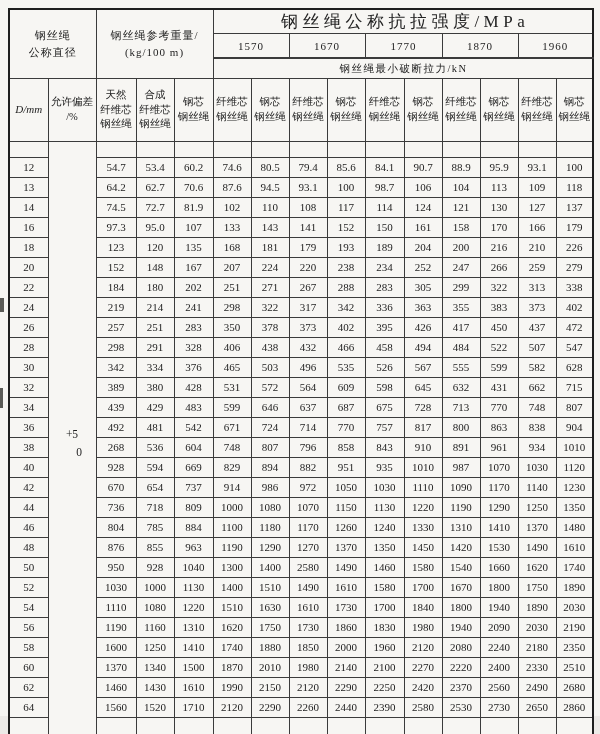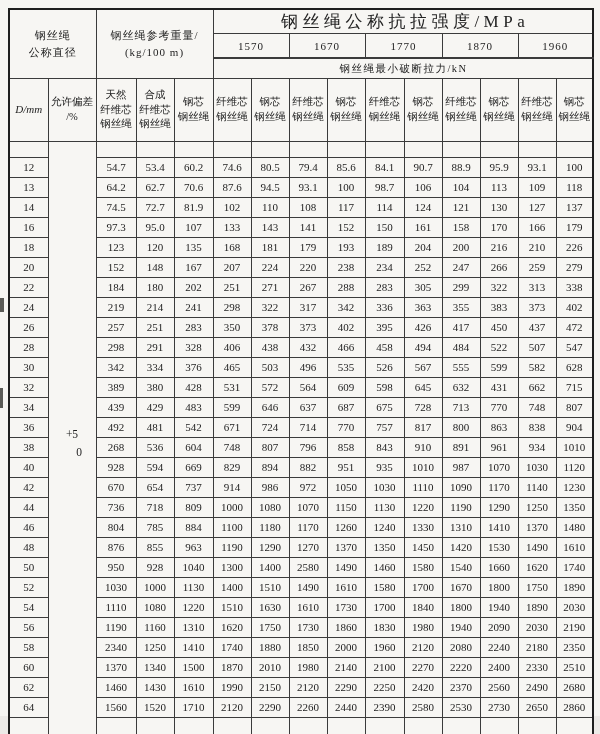--- a/index.html
+++ b/index.html
@@ -552,21 +552,21 @@
         <td>1860</td>
         <td>1830</td>
         <td>1980</td>
         <td>1940</td>
         <td>2090</td>
         <td>2030</td>
         <td>2190</td>
       </tr>
       <tr>
         <td>58</td>
-        <td>2340</td>
+        <td>1600</td>
         <td>1250</td>
         <td>1410</td>
         <td>1740</td>
         <td>1880</td>
         <td>1850</td>
         <td>2000</td>
         <td>1960</td>
         <td>2120</td>
         <td>2080</td>
         <td>2240</td>

